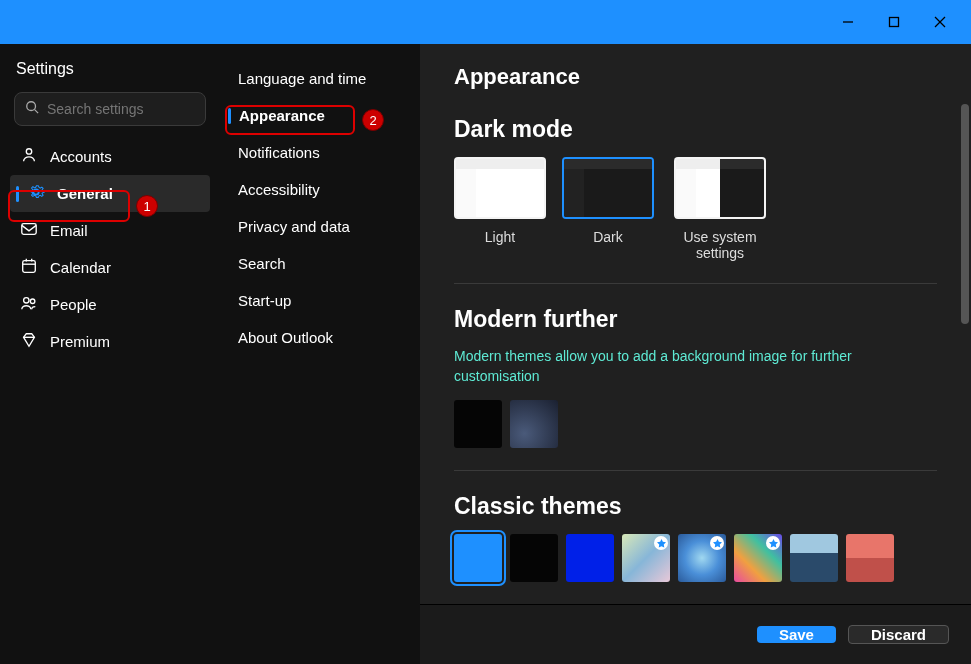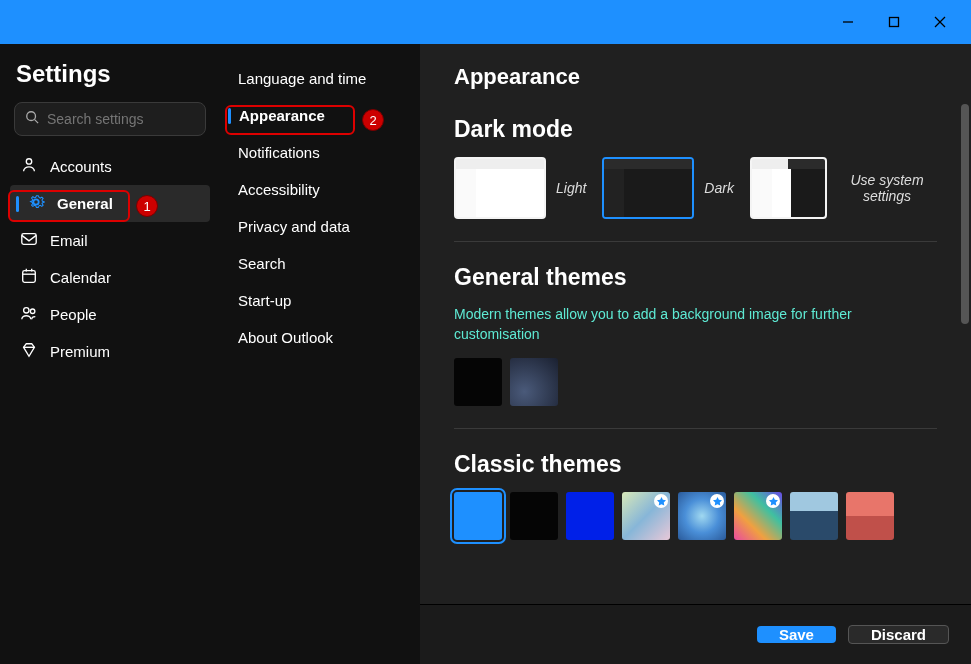--- a/index.html
+++ b/index.html
@@ -4,21 +4,21 @@
 <style>
 * { margin: 0; padding: 0; box-sizing: border-box; font-family: "Segoe UI", sans-serif; }
 html, body { width: 971px; height: 664px; overflow: hidden; background: #111; color: #fff; }
 
 .titlebar { height: 44px; background: #1e90ff; display: flex; justify-content: flex-end; align-items: center; padding-right: 8px; }
 .tb-btn { width: 46px; height: 44px; display: flex; align-items: center; justify-content: center; color: #000; font-size: 14px; cursor: pointer; }
 
 .body { display: flex; height: calc(664px - 44px); }
 
 .col1 { width: 220px; background: #111; padding: 16px 10px; }
-.title { font-size: 24px; font-weight: 700; margin: 0 6px 14px; }
+.title { font-size: 16px; font-weight: 400; margin: 0 6px 14px; }
 .search { display: flex; align-items: center; gap: 8px; background: #1e1e1e; border: 1px solid #3a3a3a; border-radius: 8px; padding: 7px 10px; margin: 0 4px 12px; color: #aaa; }
 .search svg { width: 14px; height: 14px; }
 .search input { background: transparent; border: 0; outline: 0; color: #ddd; font-size: 14px; width: 100%; }
 
 .nav-item { display: flex; align-items: center; gap: 12px; padding: 8px 10px; border-radius: 4px; font-size: 15px; cursor: pointer; }
 .nav-item.active { background: #2a2a2a; }
 .nav-item .bar { width: 3px; height: 16px; background: #1e90ff; border-radius: 2px; margin-left: -4px; margin-right: -4px; }
 .nav-item svg { width: 18px; height: 18px; flex-shrink: 0; }
 
 .col2 { width: 200px; background: #111; padding: 16px 4px; }
@@ -28,21 +28,21 @@
 
 .col3 { flex: 1; background: #202020; display: flex; flex-direction: column; position: relative; }
 .content { flex: 1; padding: 20px 34px; overflow-y: auto; }
 .content h1 { font-size: 22px; font-weight: 600; margin-bottom: 26px; }
 .section { margin-bottom: 22px; }
 .section h2 { font-size: 23px; font-weight: 700; margin-bottom: 14px; }
 .section p { color: #5eead4; font-size: 14px; line-height: 1.4; margin-bottom: 14px; }
 hr.div { border: 0; height: 1px; background: #3a3a3a; margin: 8px 0 22px; }
 
 .mode-row { display: flex; gap: 16px; }
-.mode { display: flex; flex-direction: row; align-items: center; gap: 10px; cursor: pointer; font-style: italic; }
+.mode { display: flex; flex-direction: column; align-items: center; gap: 10px; cursor: pointer; }
 .mode .thumb { width: 92px; height: 62px; border-radius: 4px; border: 2px solid transparent; overflow: hidden; background: #f4f4f4; position: relative; }
 .mode.sel .thumb { border-color: #1e90ff; }
 .mode span { font-size: 14px; color: #ddd; text-align: center; max-width: 100px; }
 .thumb .top { position: absolute; top: 0; left: 0; right: 0; height: 10px; }
 .thumb .left { position: absolute; top: 10px; left: 0; width: 20px; bottom: 0; }
 .thumb .main { position: absolute; top: 10px; left: 20px; right: 0; bottom: 0; }
 
 .swatch-row { display: flex; gap: 8px; flex-wrap: wrap; }
 .swatch { width: 48px; height: 48px; border-radius: 3px; cursor: pointer; position: relative; }
 .swatch.sel { outline: 2px solid #1e90ff; outline-offset: 2px; }
@@ -200,21 +200,21 @@
                 <div class="main" style="background:linear-gradient(90deg,#fff 35%,#1a1a1a 35%)"></div>
               </div>
             <span>Use system settings</span>
           </div>
         </div>
       </div>
 
       <hr class="div">
 
       <div class="section">
-        <h2>General themes</h2>
+        <h2>Modern further</h2>
         <p>Modern themes allow you to add a background image for further customisation</p>
         <div class="swatch-row">
           <div class="swatch" style="background:#050505"></div>
           <div class="swatch" style="background:radial-gradient(ellipse at 30% 70%,#4a5a7a,#1a2030)"></div>
         </div>
       </div>
 
       <hr class="div">
 
       <div class="section">

